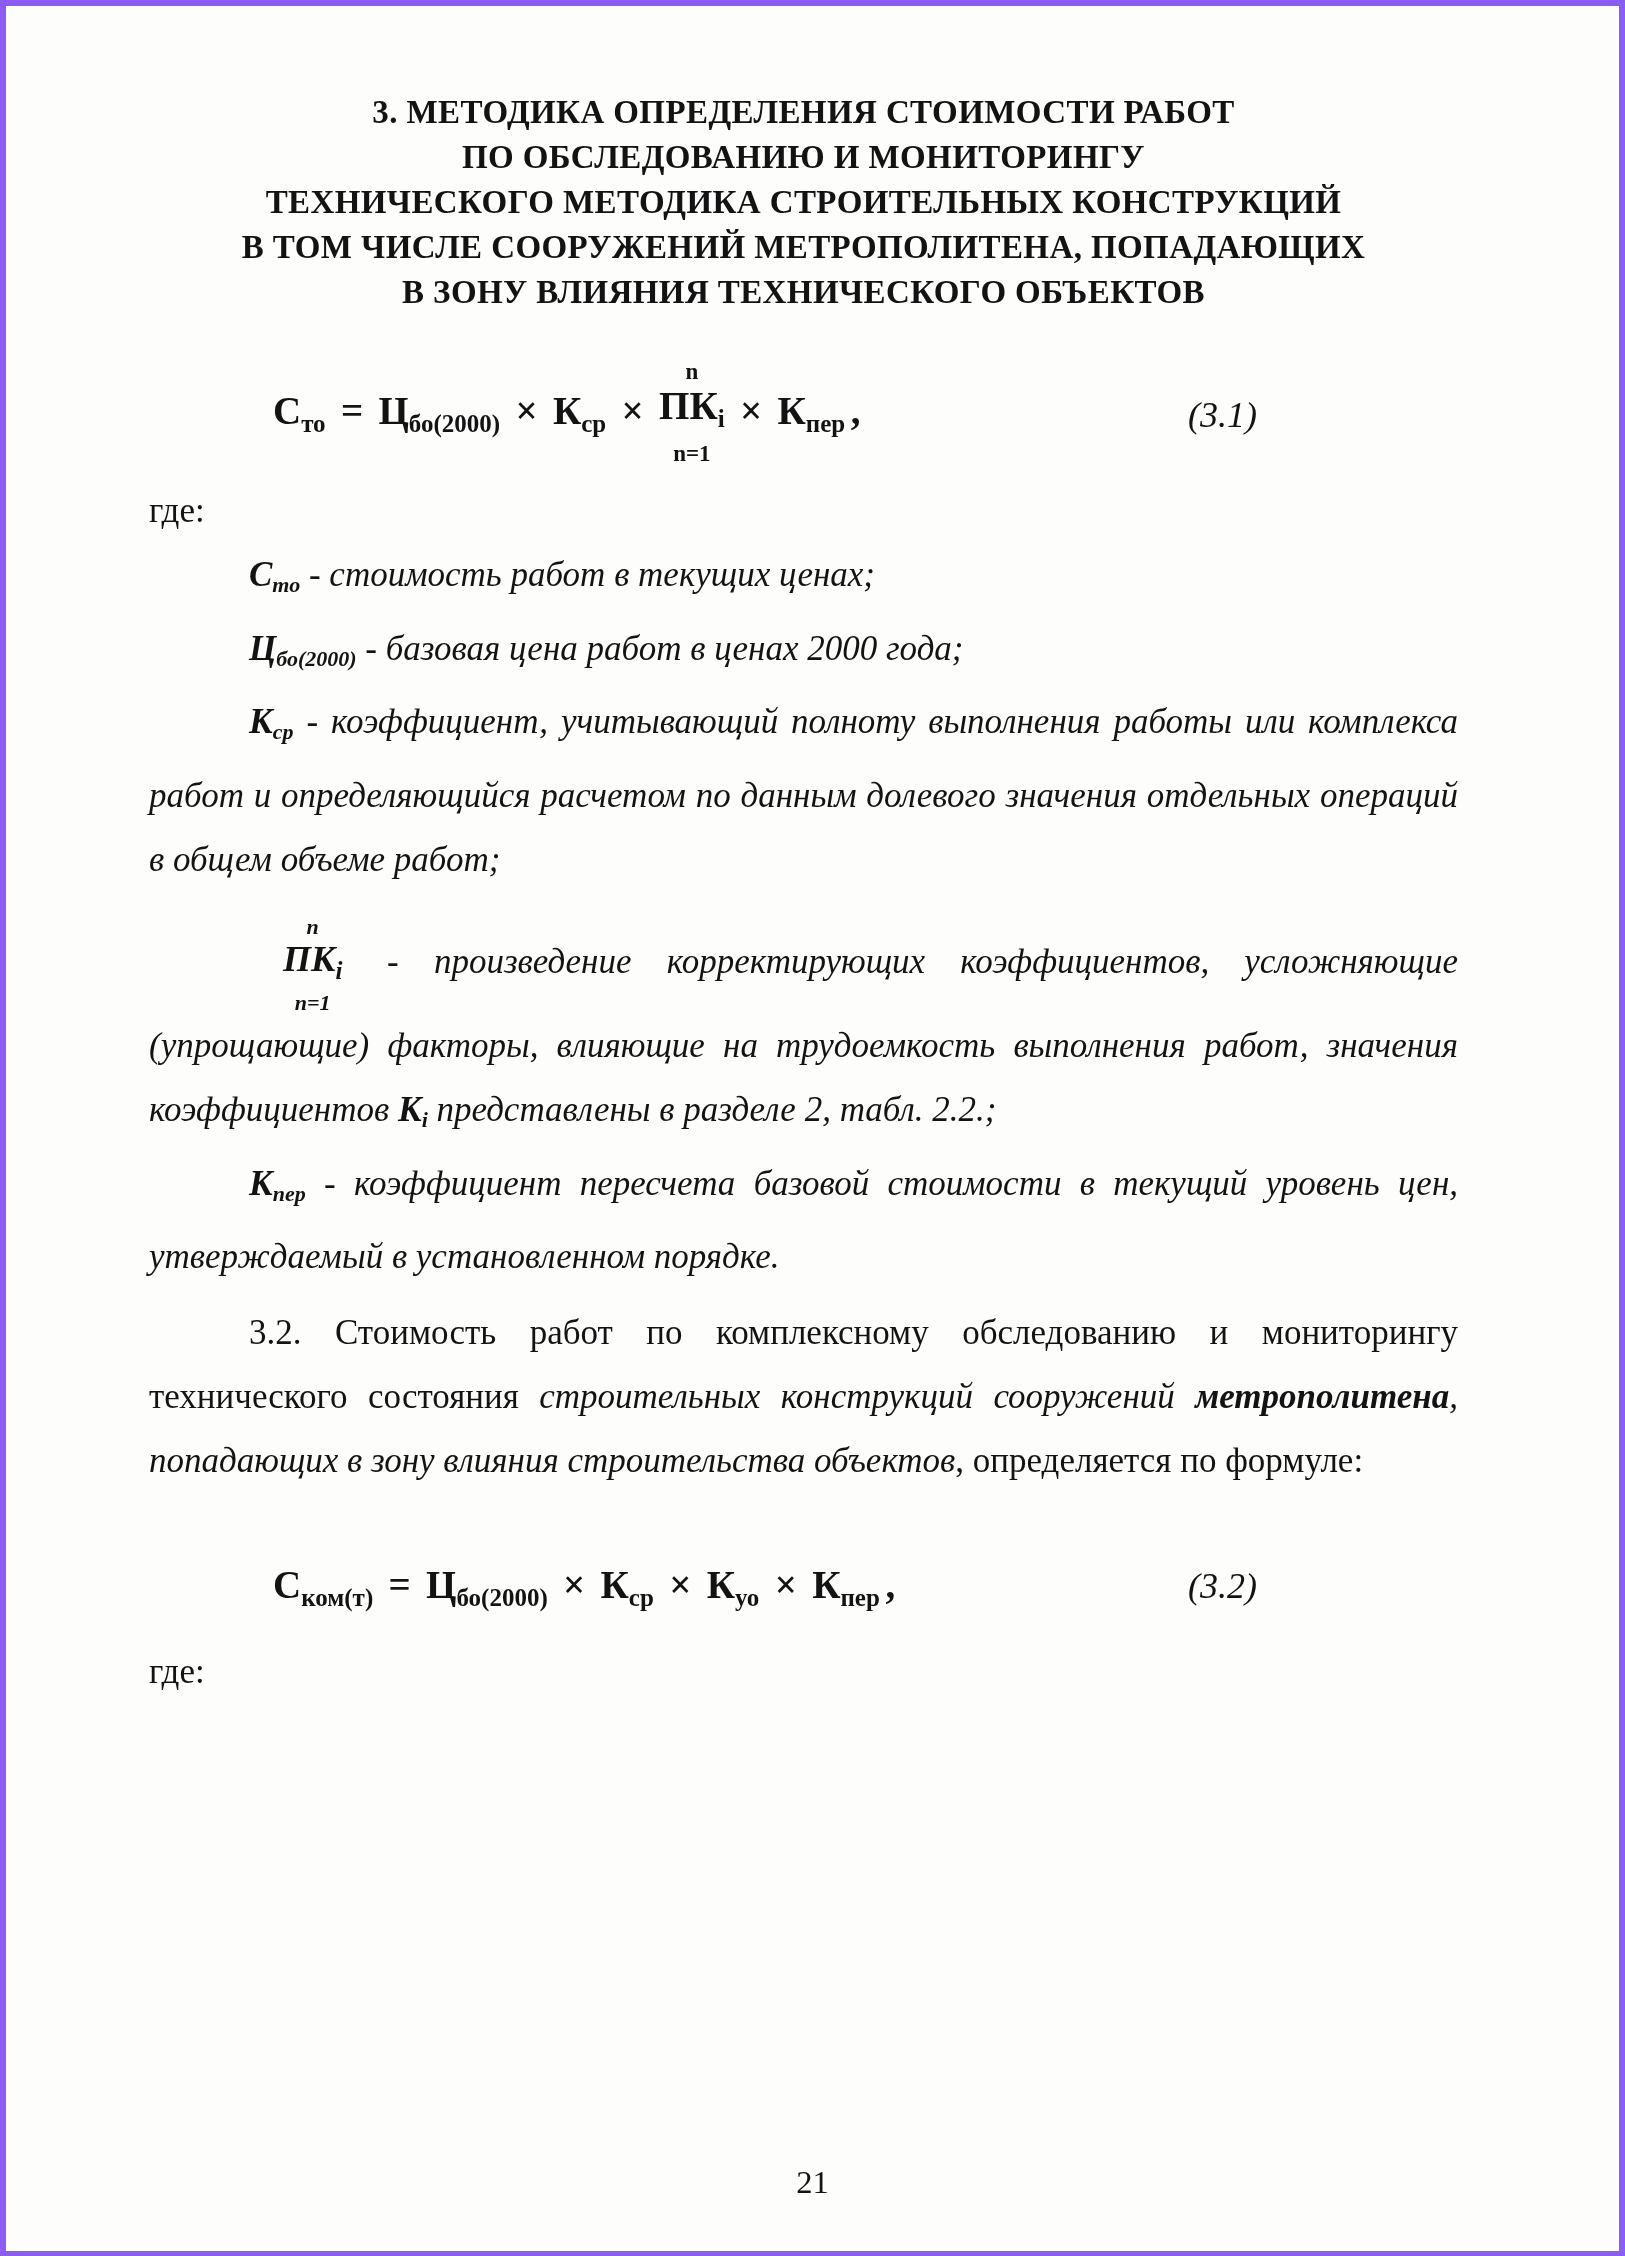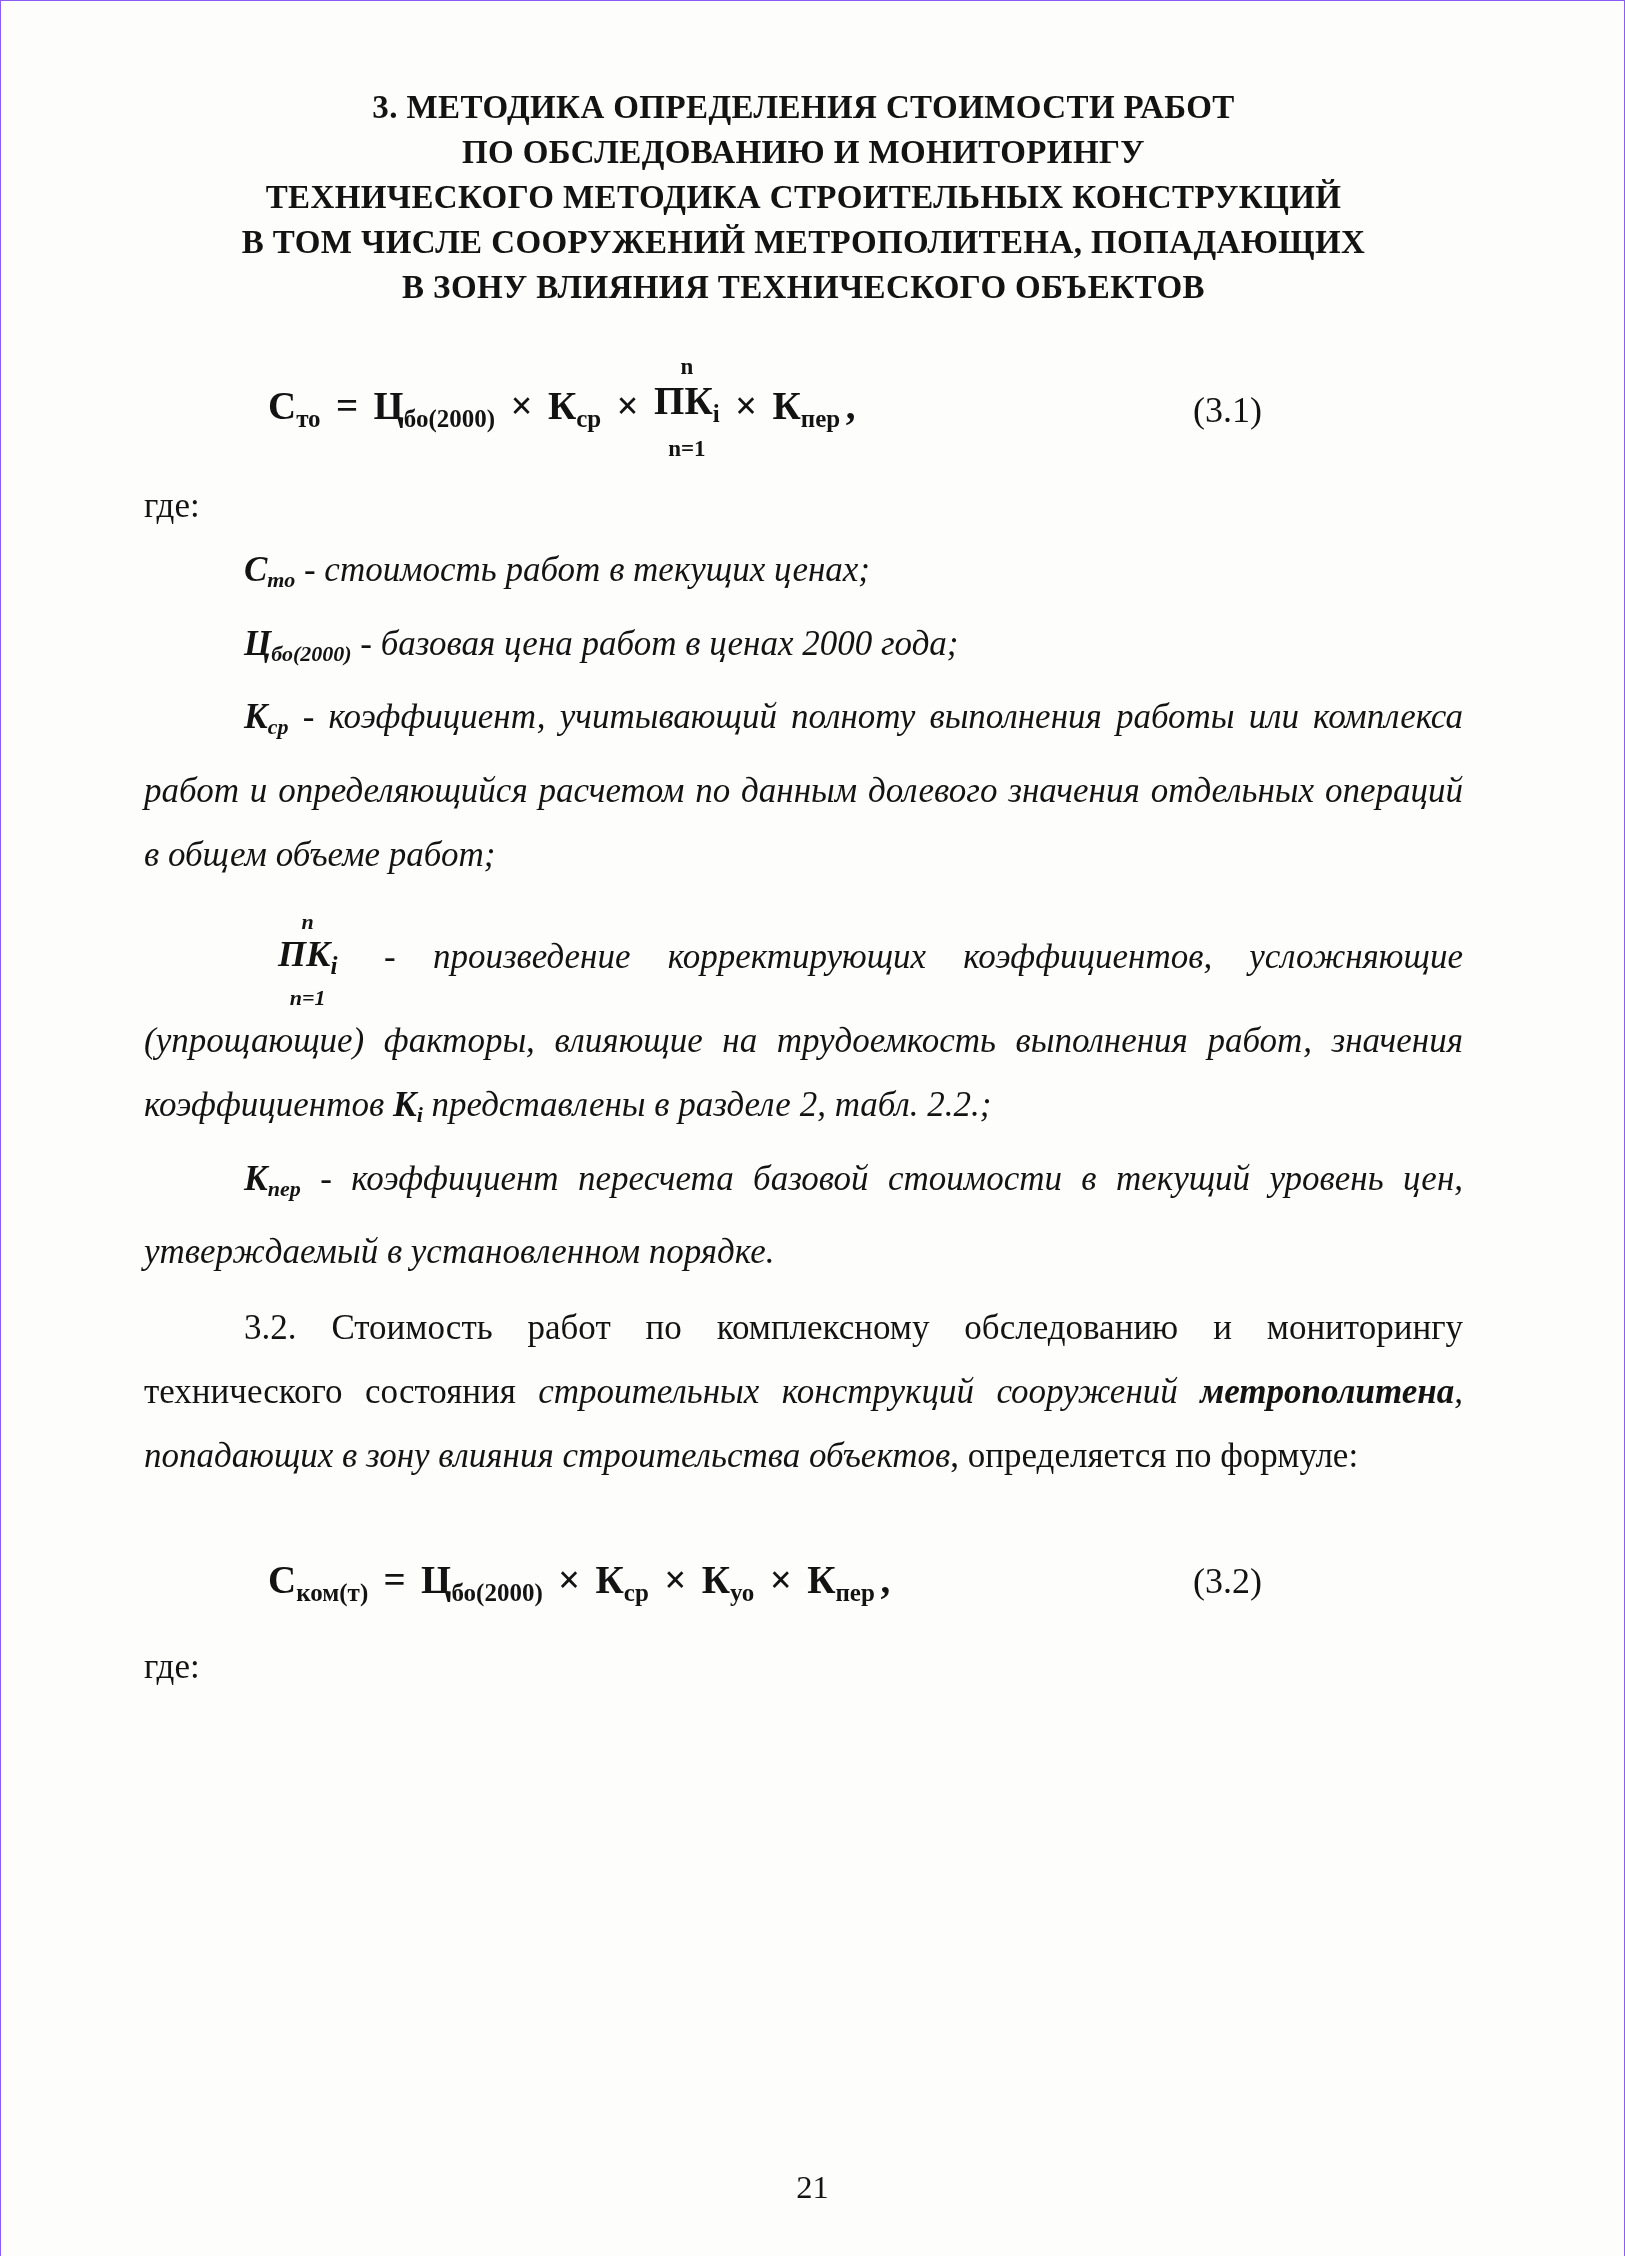--- a/index.html
+++ b/index.html
@@ -7,21 +7,21 @@
   body {
     width: 1625px;
     font-family: "Liberation Serif", serif;
     color: #131313;
   }
   .page {
     position: relative;
     width: 1625px;
     height: 2257px;
     background: #fdfdfc;
-    border: 1px solid #8b5cf6;
+    border: 6px solid #8b5cf6;
     padding: 84px 161px 0 143px;
     overflow: hidden;
   }
 
   
   .title {
     text-align: center;
     font-weight: bold;
     font-size: 33px;
     line-height: 45px;
@@ -62,20 +62,21 @@
     font-weight: bold;
     vertical-align: -0.3em;
   }
   .f-op { margin: 0 15.3px; }
   .f-comma { margin-left: 5.7px; }
   .f-number {
     font-size: 36px;
     font-weight: normal;
     margin-left: auto;
     margin-right: 201px;
+    font-style: italic;
   }
   .pstack {
     display: inline-flex;
     flex-direction: column;
     align-items: center;
     vertical-align: middle;
     line-height: 1.05;
     margin-top: -5.7px;
   }
   .pstack .psmall {

